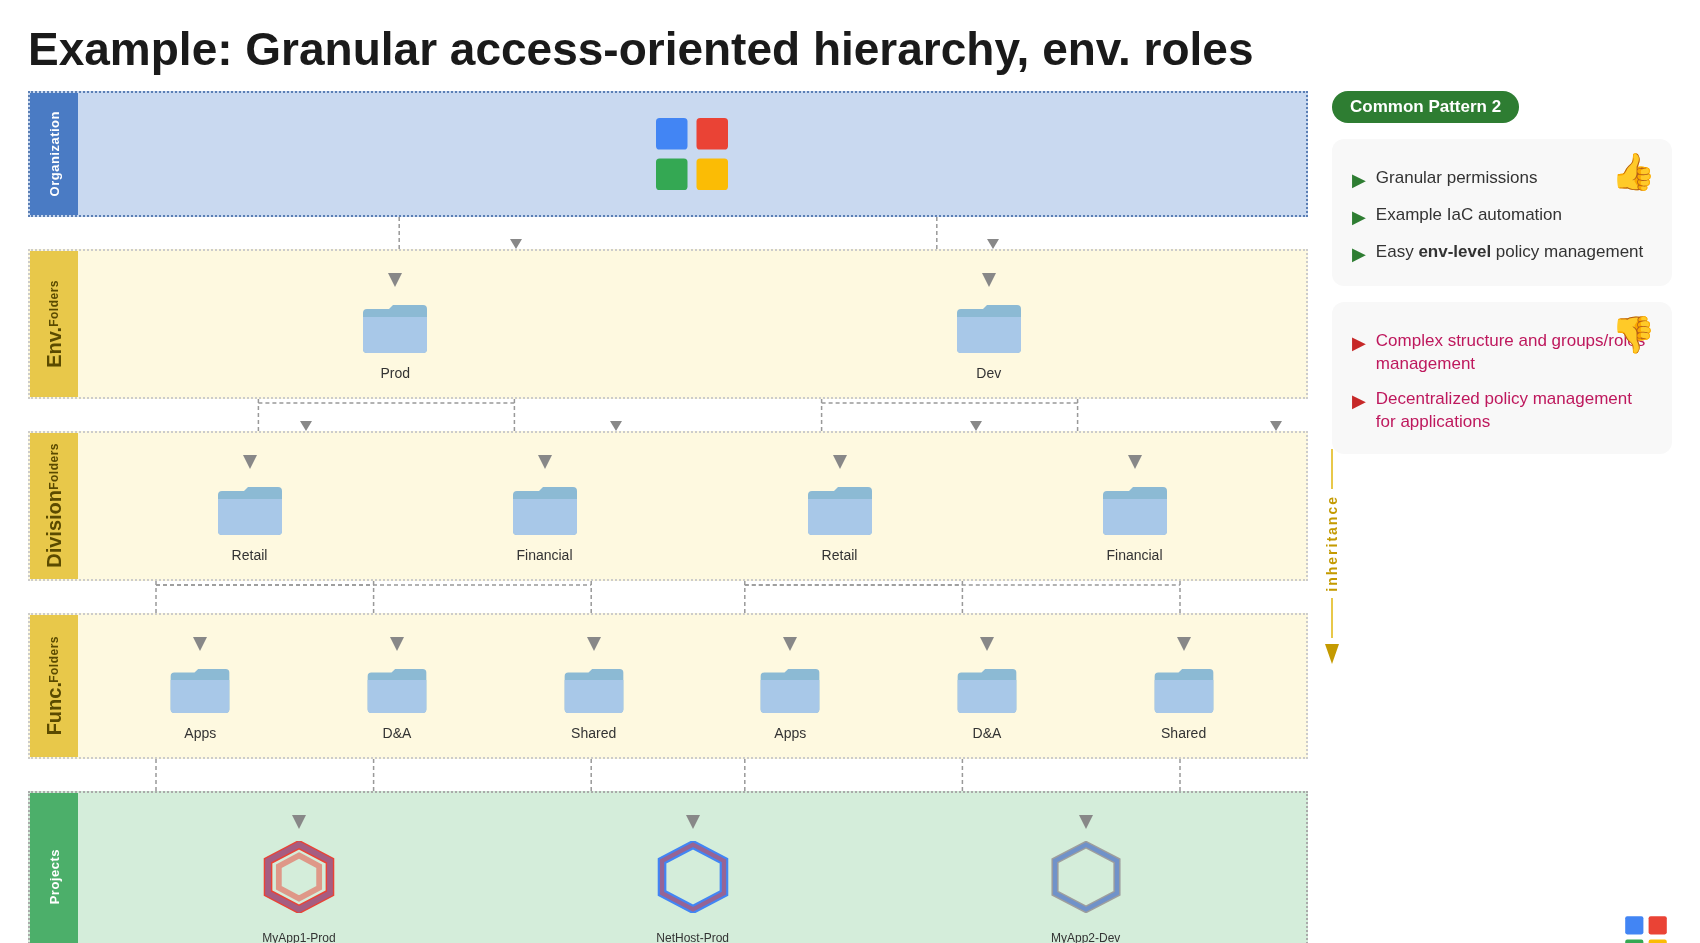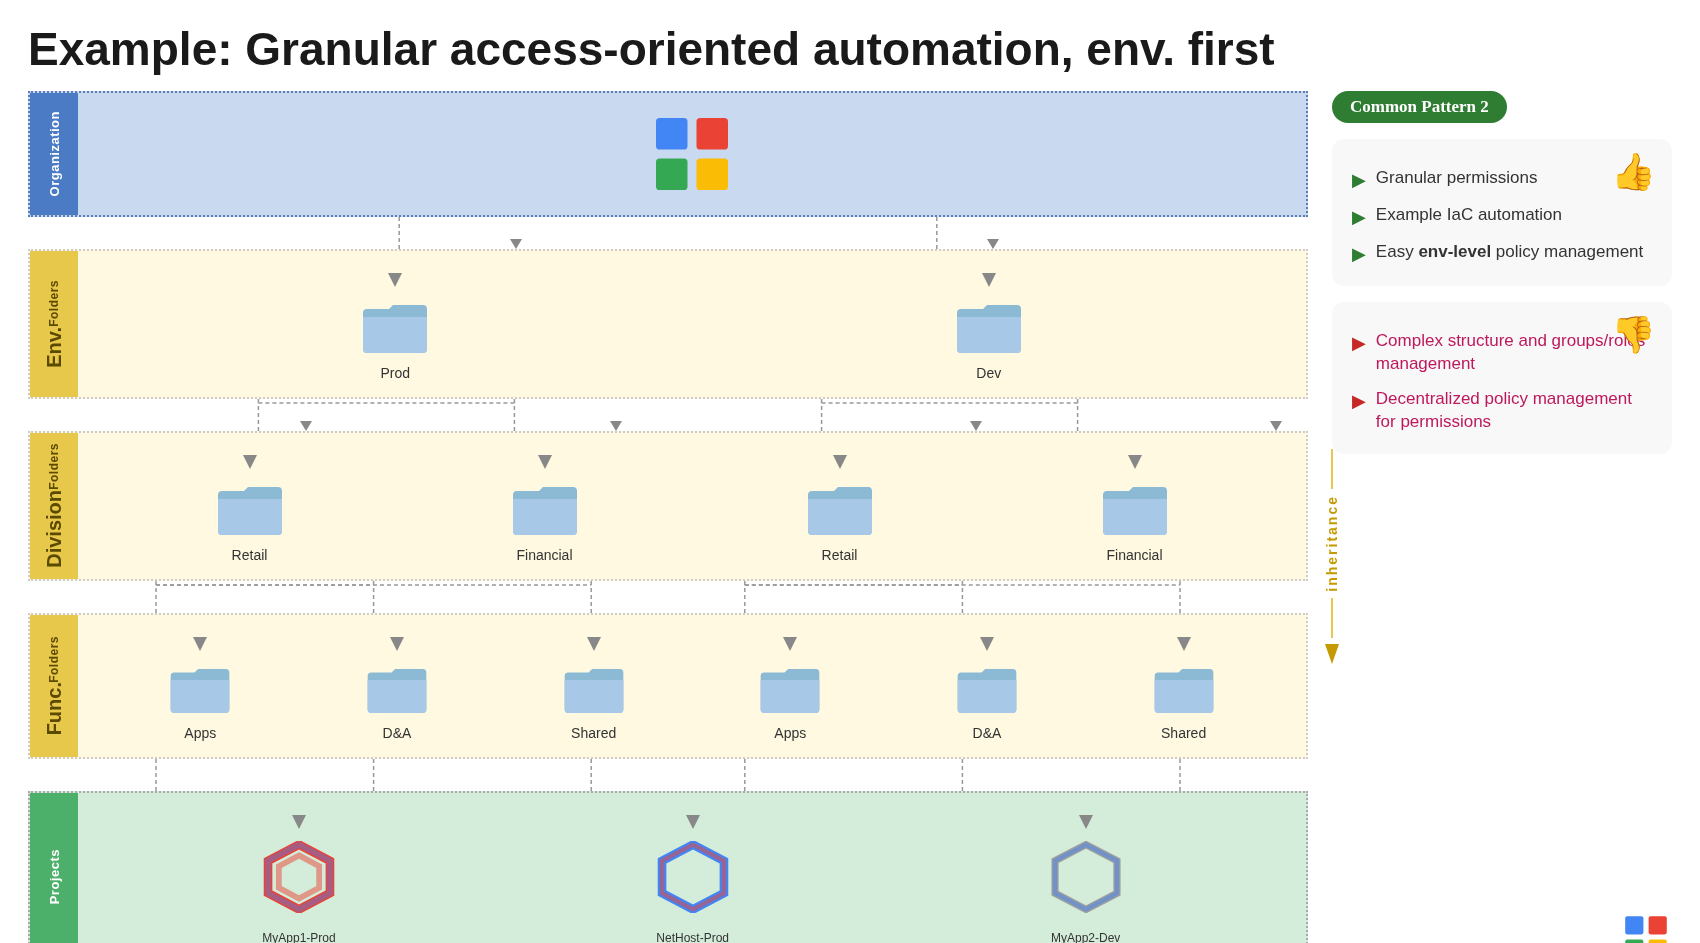--- a/index.html
+++ b/index.html
@@ -183,21 +183,21 @@
       color: #5a4a00;
       writing-mode: vertical-rl;
       transform: rotate(180deg);
     }
     .row-projects .row-label-text { color: #fff; font-size: 13px; font-weight: 600; }
   </style>
 </head>
 <body>
 
 <div class="page" style="position:relative;">
-  <h1 class="main-title">Example: Granular access-oriented automation, env. first</h1>
+  <h1 class="main-title">Example: Granular access-oriented hierarchy, env. roles</h1>
 
   <div class="content-area">
 
     <div class="diagram-container">
       <div class="diagram-wrapper" style="position:relative;">
 
         <div class="row row-org" style="min-height:110px;">
           <div class="row-label-col" style="background:#4a7bc4;">
             <span class="row-label-text">Organization</span>
           </div>
@@ -477,21 +477,21 @@
             <svg width="14" height="20">
                 <polygon points="7,20 0,0 14,0" fill="#c49a00"></polygon>
               </svg>
           </div>
         </div>
 
       </div>
     </div>
 
     <div class="sidebar">
-      <div style="display:flex;justify-content:flex-start;font-family:Liberation Serif, serif;">
+      <div style="display:flex;justify-content:flex-start;">
         <span class="pattern-badge">Common Pattern 2</span>
       </div>
 
       <div class="pros-card">
         <div class="thumb-icon">👍</div>
         <ul class="pros-list">
           <li class="pro-item">
             <span class="pro-arrow">▶</span>
             <span class="pro-text">Granular permissions</span>
           </li>
@@ -508,21 +508,21 @@
 
       <div class="cons-card">
         <div class="thumb-icon">👎</div>
         <ul class="cons-list">
           <li class="con-item">
             <span class="con-arrow">▶</span>
             <span class="con-text">Complex structure and groups/roles management</span>
           </li>
           <li class="con-item">
             <span class="con-arrow">▶</span>
-            <span class="con-text">Decentralized policy management for permissions</span>
+            <span class="con-text">Decentralized policy management for applications</span>
           </li>
         </ul>
       </div>
 
       <div style="display:flex;justify-content:flex-end;margin-top:auto;">
         <svg viewBox="0 0 100 100" width="52" height="52" xmlns="http://www.w3.org/2000/svg">
           <rect x="10" y="10" width="35" height="35" rx="4" fill="#4285F4"></rect>
           <rect x="55" y="10" width="35" height="35" rx="4" fill="#EA4335"></rect>
           <rect x="10" y="55" width="35" height="35" rx="4" fill="#34A853"></rect>
           <rect x="55" y="55" width="35" height="35" rx="4" fill="#FBBC05"></rect>

